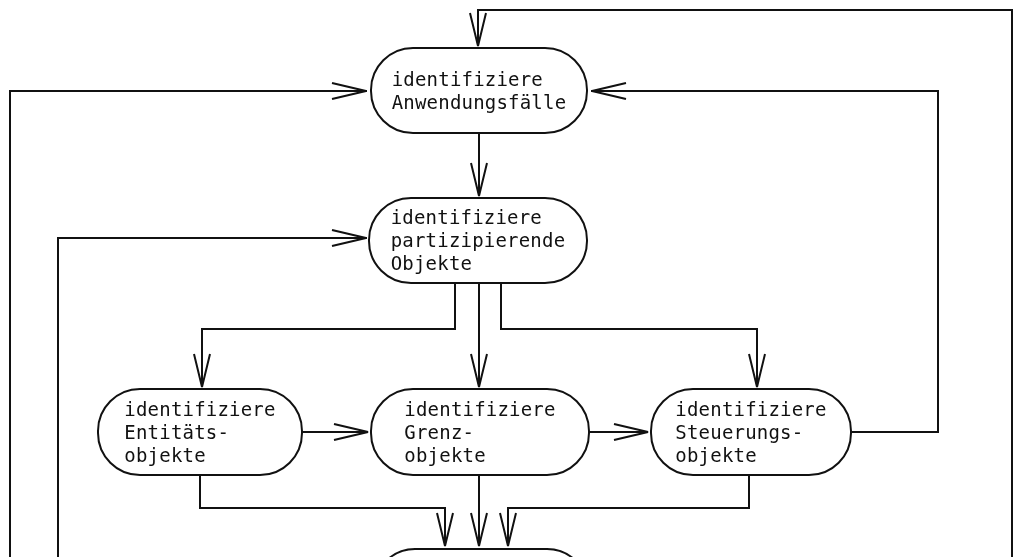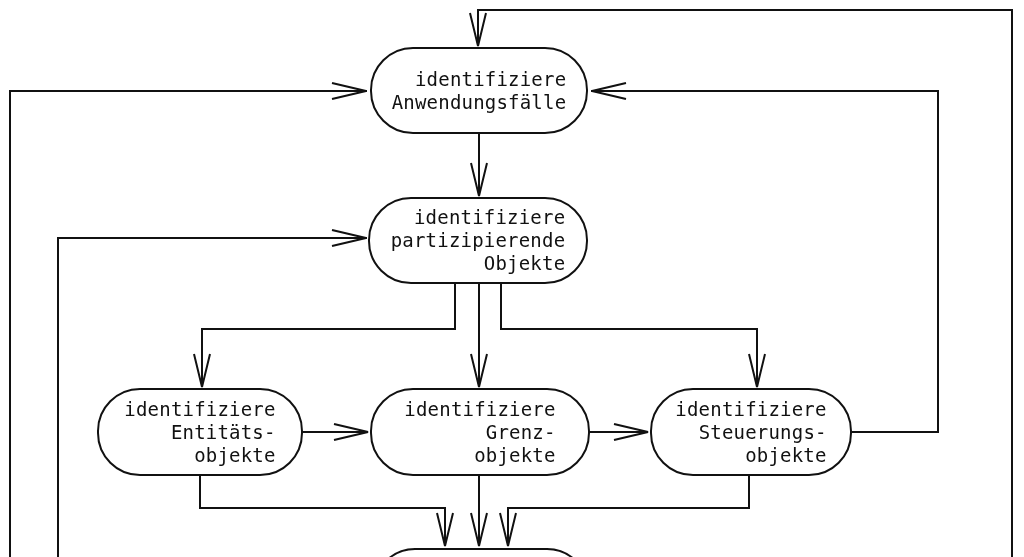--- a/index.html
+++ b/index.html
@@ -24,21 +24,21 @@
     stroke-width:2;
     stroke-linejoin:miter;
   }
   .node{
     position:absolute;
     box-sizing:border-box;
     background:var(--node-fill);
     border:2px solid var(--stroke);
     border-radius:43px;
     display:flex;align-items:center;justify-content:center;
-    text-align:right;
+    text-align:left;
   }
   .node .label{
     white-space:pre-line;
     font-size:19px;
     line-height:23px;
     color:var(--stroke);
     letter-spacing:0.2px;
   }
   .node-use-cases      {left:370px;top:47px; width:218px;height:87px;}
   .node-participating  {left:368px;top:197px;width:220px;height:87px;}

